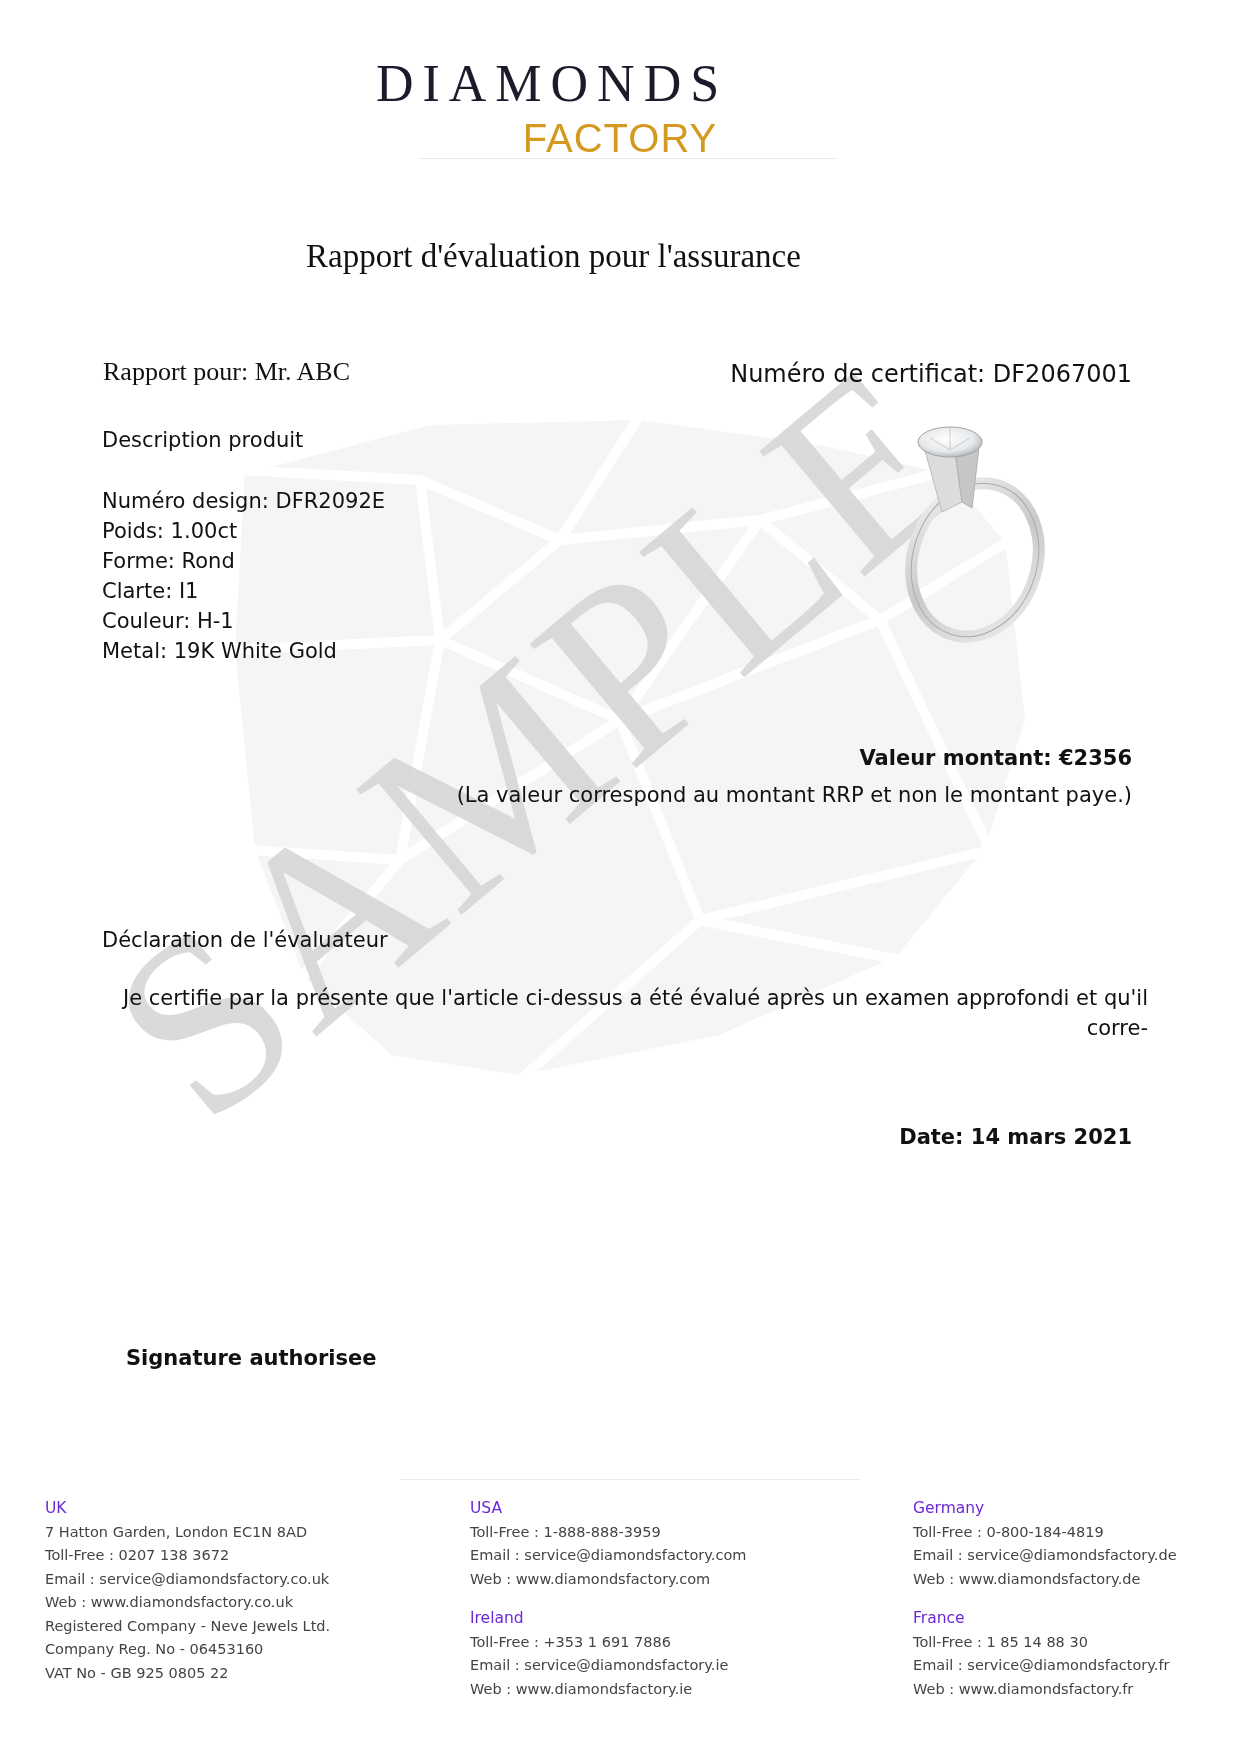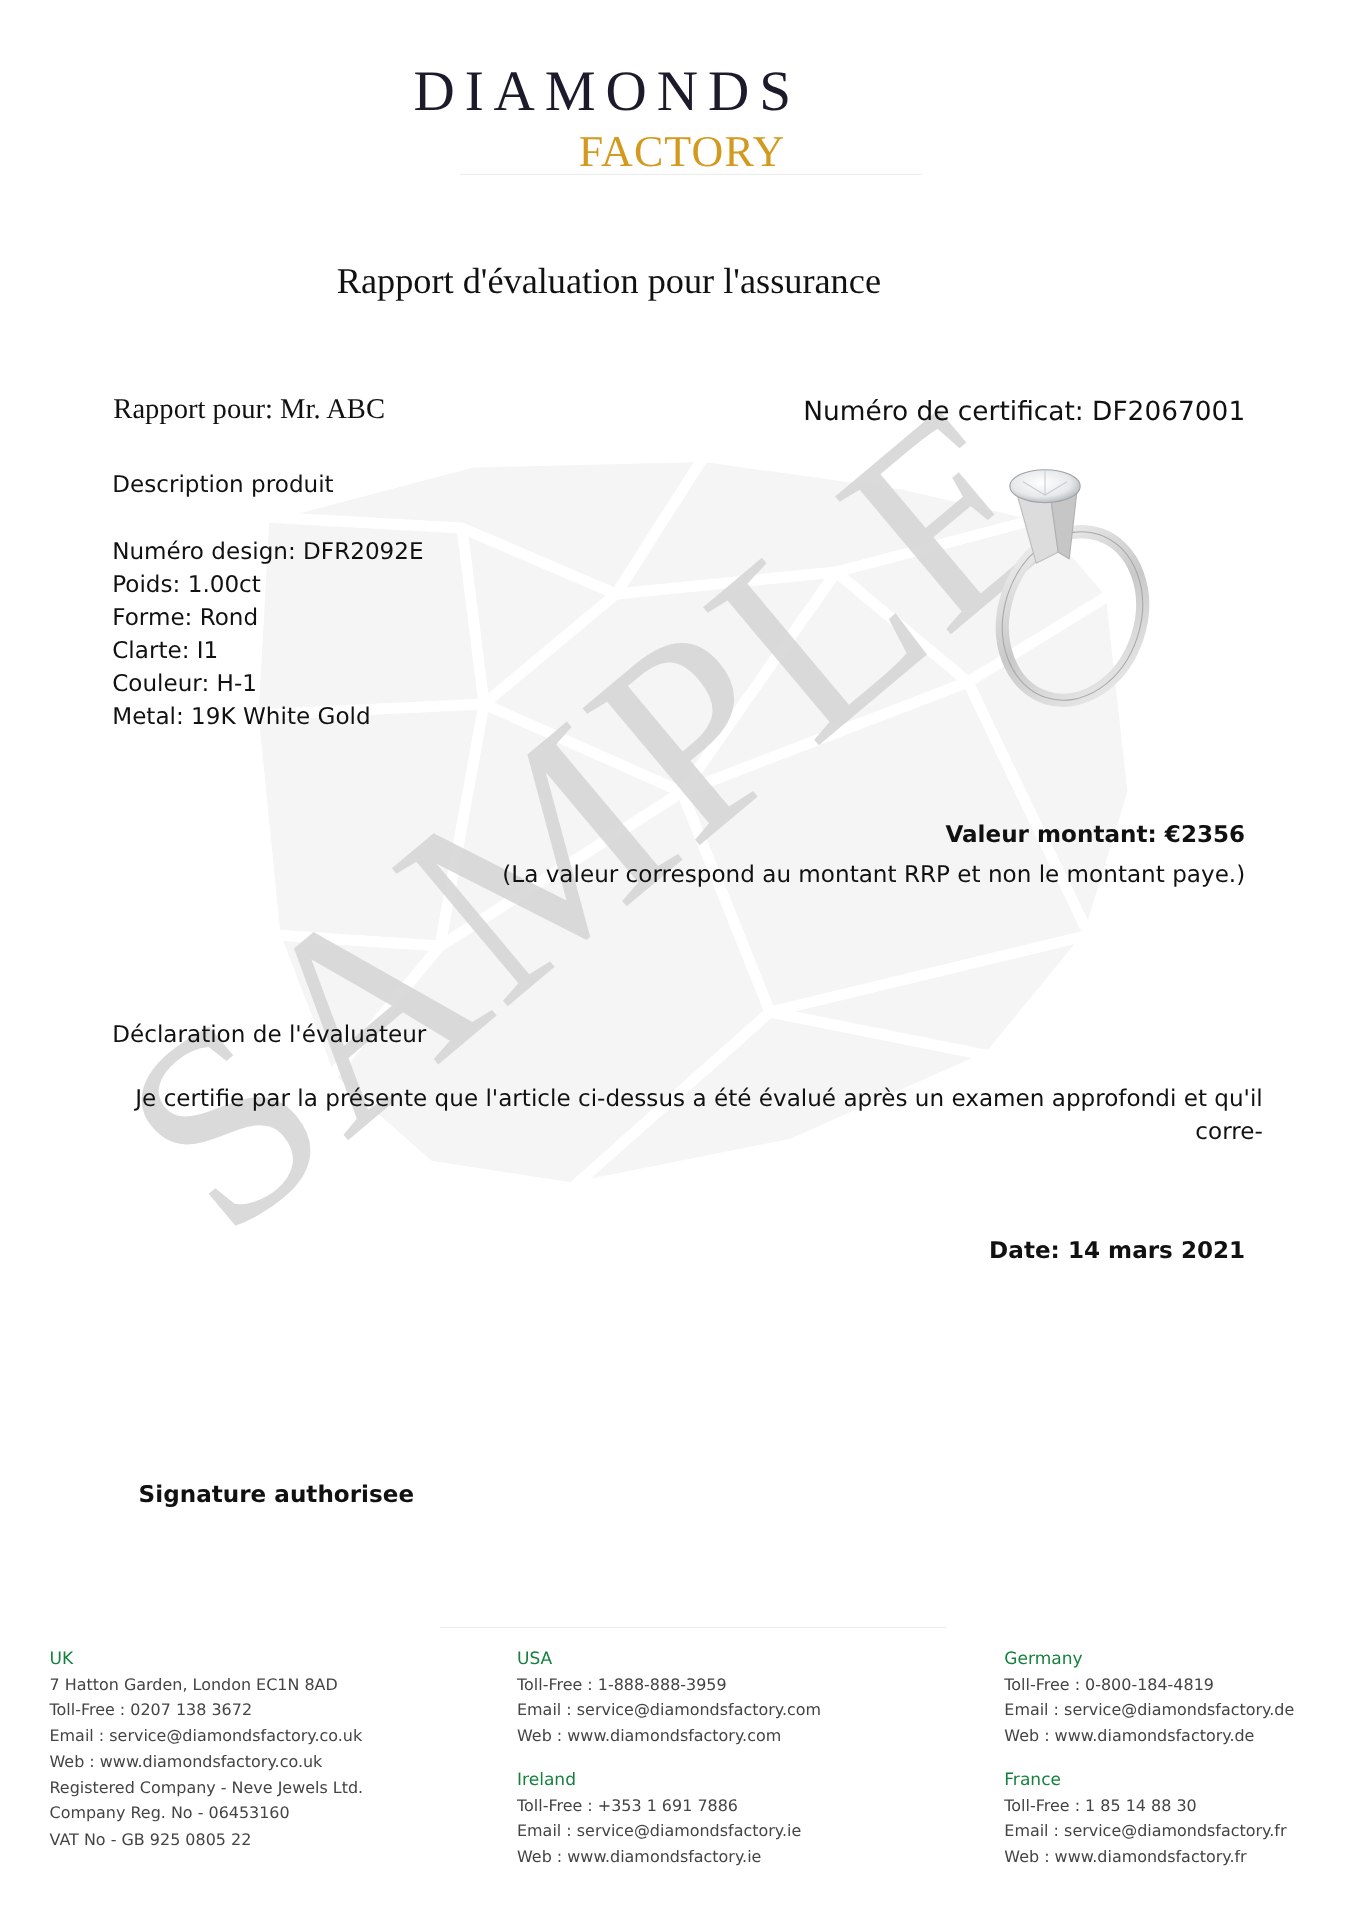--- a/index.html
+++ b/index.html
@@ -1,21 +1,21 @@
 <!DOCTYPE html>
 <html><head>
   <meta charset="utf-8">
   <style>
     html, body { margin:0; padding:0; background:#ffffff; }
     body { width:1240px; height:1754px; position:relative; overflow:hidden; font-family:"DejaVu Sans", sans-serif; color:#111; }
     .abs { position:absolute; }
 
     
     #logo-top { left:0; width:1104px; top:58px; text-align:center; font-family:Liberation Serif, serif; font-size:52px; letter-spacing:9px; color:#1d1a2b; line-height:1; }
-    #logo-bottom { left:0; width:1240px; top:118px; text-align:center; font-family:Liberation Serif, serif; font-size:40px; letter-spacing:1px; color:#d39a1f; line-height:1; }
+    #logo-bottom { left:0; width:1240px; top:118px; text-align:center; font-family:Liberation Sans, sans-serif; font-size:40px; letter-spacing:1px; color:#d39a1f; line-height:1; }
     #logo-rule { left:418px; width:420px; top:158px; height:1px; background:#ececec; }
 
     
     #title { left:0; width:1107px; top:238px; text-align:center; font-family:"Liberation Serif", serif; font-size:33px; color:#111; }
 
     
     #watermark { left:0; top:0; width:1240px; height:1754px; pointer-events:none; }
 
     .body-text { font-family:"DejaVu Sans", sans-serif; font-size:21px; color:#111; line-height:30px; }
     #report-for { left:103px; top:357px; font-family:"Liberation Serif", serif; font-size:26px; }
@@ -25,21 +25,21 @@
     #ring-img { left:880px; top:420px; width:190px; height:230px; }
     #value-label { right:108px; top:743px; font-weight:bold; text-align:right; }
     #value-note { right:108px; top:780px; text-align:right; }
     #decl-heading { left:102px; top:925px; }
     #decl-text { left:88px; top:983px; width:1060px;text-align:right; }
     #date-label { right:108px; top:1122px; font-weight:bold; text-align:right; }
     #signature { left:126px; top:1343px; font-weight:bold; }
 
     #footer-rule { left:400px; width:460px; top:1479px; height:1px; background:#ededed; }
     .foot { font-family:"DejaVu Sans", sans-serif; font-size:14.5px; color:#444; line-height:23.5px; }
-    .foot .h { color:#15803d; font-size:15.5px; }
+    .foot .h { color:#6d28d9; font-size:15.5px; }
     #foot-uk { left:45px; top:1497px; }
     #foot-usa { left:470px; top:1497px; }
     #foot-ireland { left:470px; top:1607px; }
     #foot-germany { left:913px; top:1497px; }
     #foot-france { left:913px; top:1607px; }
   </style>
 </head>
 <body>
 
 <svg id="watermark" class="abs" viewBox="0 0 1240 1754" xmlns="http://www.w3.org/2000/svg">

